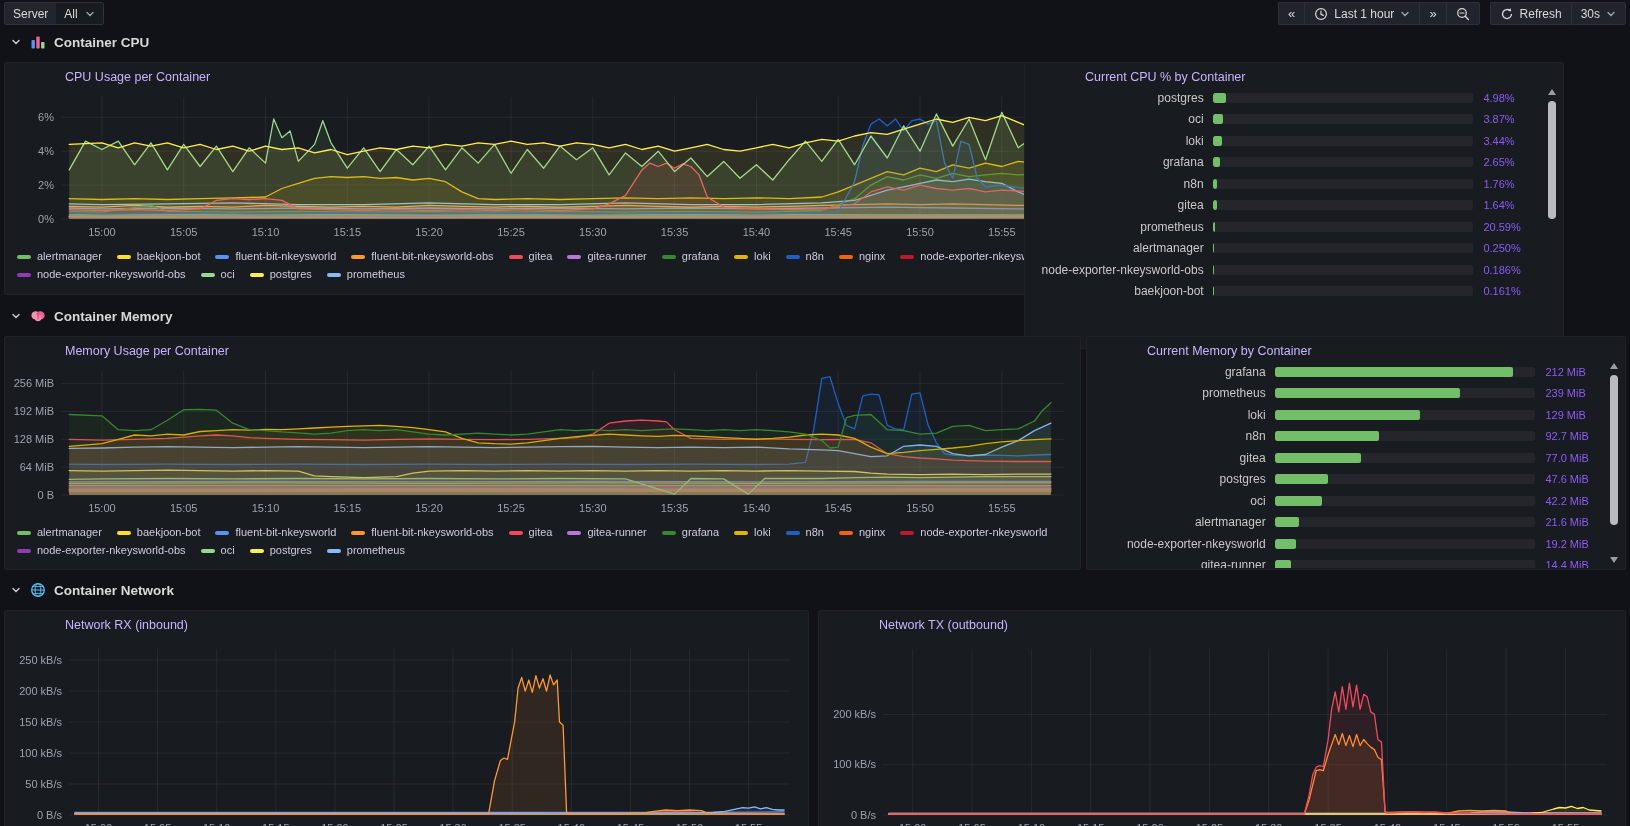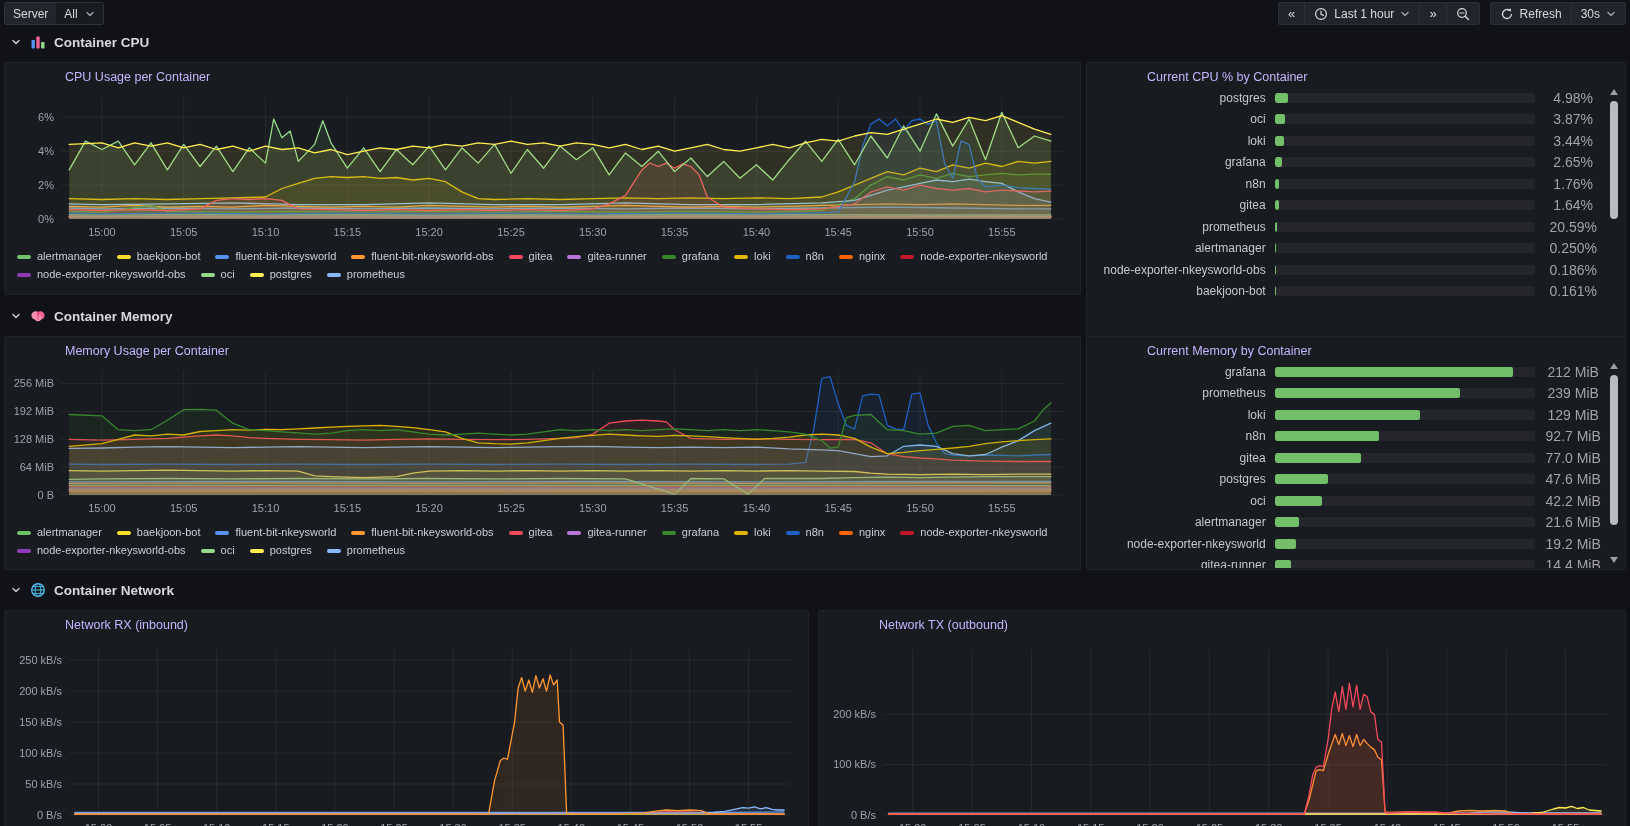--- a/index.html
+++ b/index.html
@@ -43,21 +43,21 @@
     line-height:15px; cursor:pointer; }
   .legend-dash { width:14px; height:4px; border-radius:2px; display:inline-block; }
   
   .gauge-rows { position:absolute; left:8px; right:24px; top:24px; bottom:1px; overflow:hidden; }
   .gauge-row { display:flex; align-items:center; height:21.5px; }
   .gauge-label { width:178px; text-align:right; font-size:12px; color:#c7c8cc;
     padding-right:0; white-space:nowrap; }
   .gauge-track { width:272px; height:10px; background:#24262c; border-radius:2px;
     margin-left:9px; position:relative; overflow:hidden; }
   .gauge-fill { position:absolute; left:0; top:0; bottom:0; background:#73BF69; border-radius:2px; }
-  .gauge-value { width:58px; margin-left:10px; text-align:center; font-size:14px; color:#a3a3a3; }
+  .gauge-value { width:58px; margin-left:10px; text-align:left; font-size:11px; color:#8b5cf6; }
   
   .scrollbar { position:absolute; right:5px; top:26px; bottom:6px; width:12px; }
   .scroll-up, .scroll-down { position:absolute; left:2px; width:0; height:0;
     border-left:4px solid transparent; border-right:4px solid transparent; }
   .scroll-up { top:0; border-bottom:6px solid #9b9da2; }
   .scroll-down { bottom:0; border-top:6px solid #9b9da2; }
   .scroll-thumb { position:absolute; left:2px; width:8px; background:#babbbf; border-radius:4px; }
   svg text { font-family:"Liberation Sans", sans-serif; }
 </style>
 </head>
@@ -279,21 +279,21 @@
         <span class="legend-dash" style="background: rgb(255, 238, 82);"></span>
         <span>postgres</span>
       </span>
       <span class="legend-item">
         <span class="legend-dash" style="background: rgb(138, 184, 255);"></span>
         <span>prometheus</span>
       </span>
     </div>
 </div>
 
-<div class="panel" style="left:1086px; top:62px; width:540px; height:287px;">
+<div class="panel" style="left:1024px; top:62px; width:540px; height:287px;">
   <div class="panel-title">Current CPU % by Container</div>
   <div class="gauge-rows">
       <div class="gauge-row">
         <div class="gauge-label">postgres</div>
         <div class="gauge-track">
           <div class="gauge-fill" style="width: 4.98%;"></div>
         </div>
         <div class="gauge-value">4.98%</div>
       </div>
       <div class="gauge-row">

